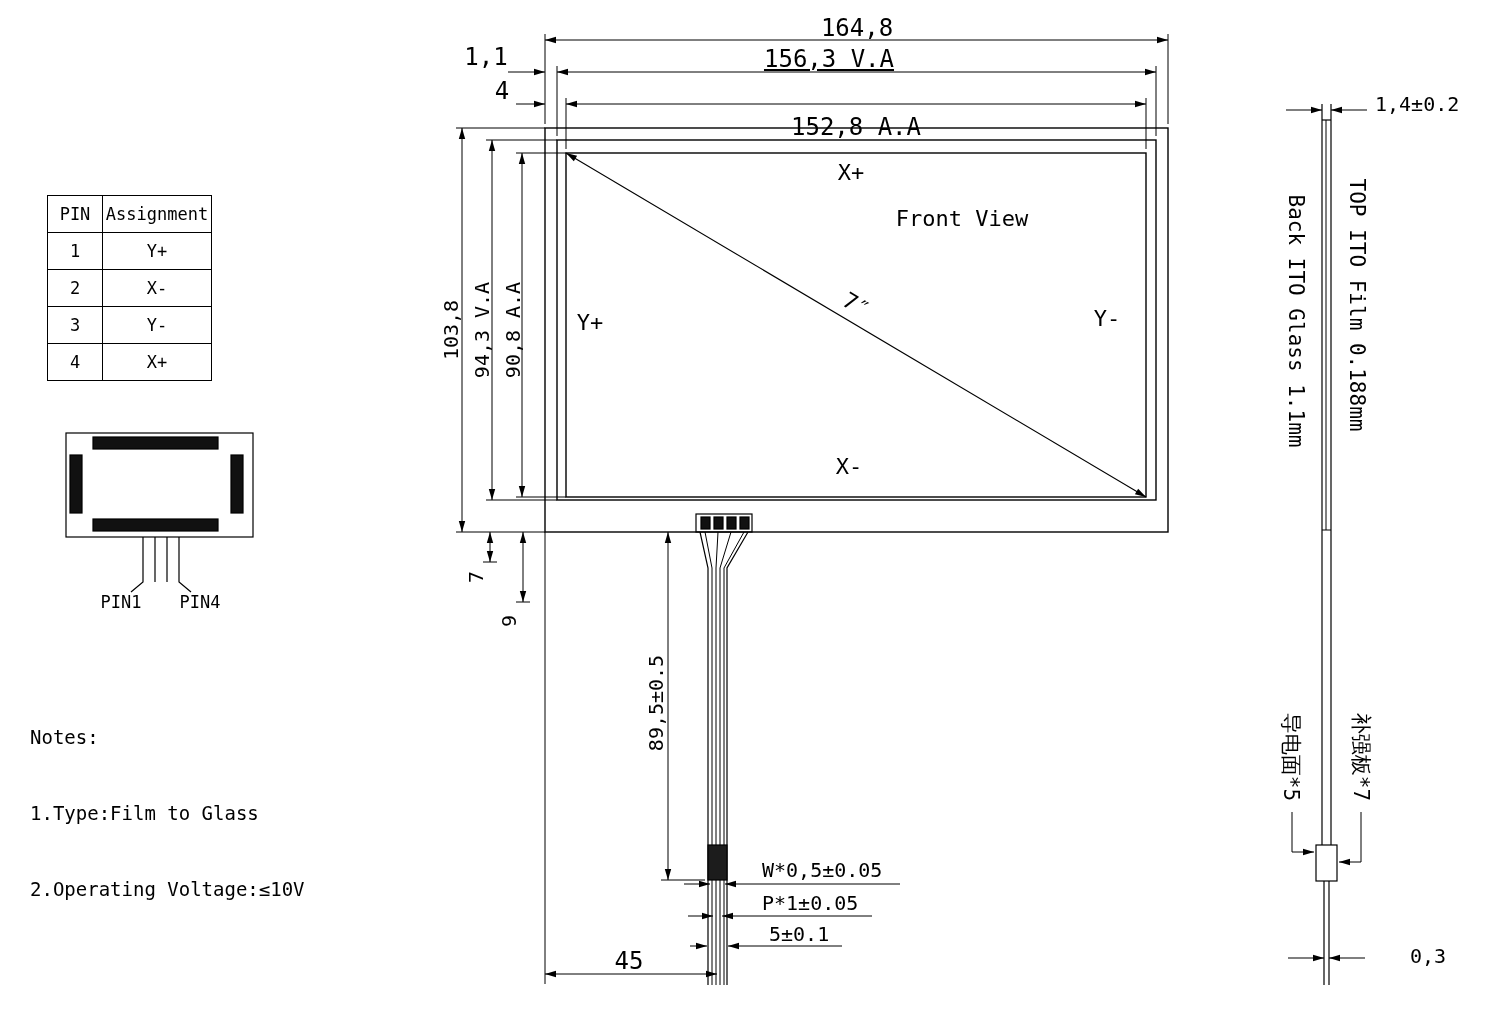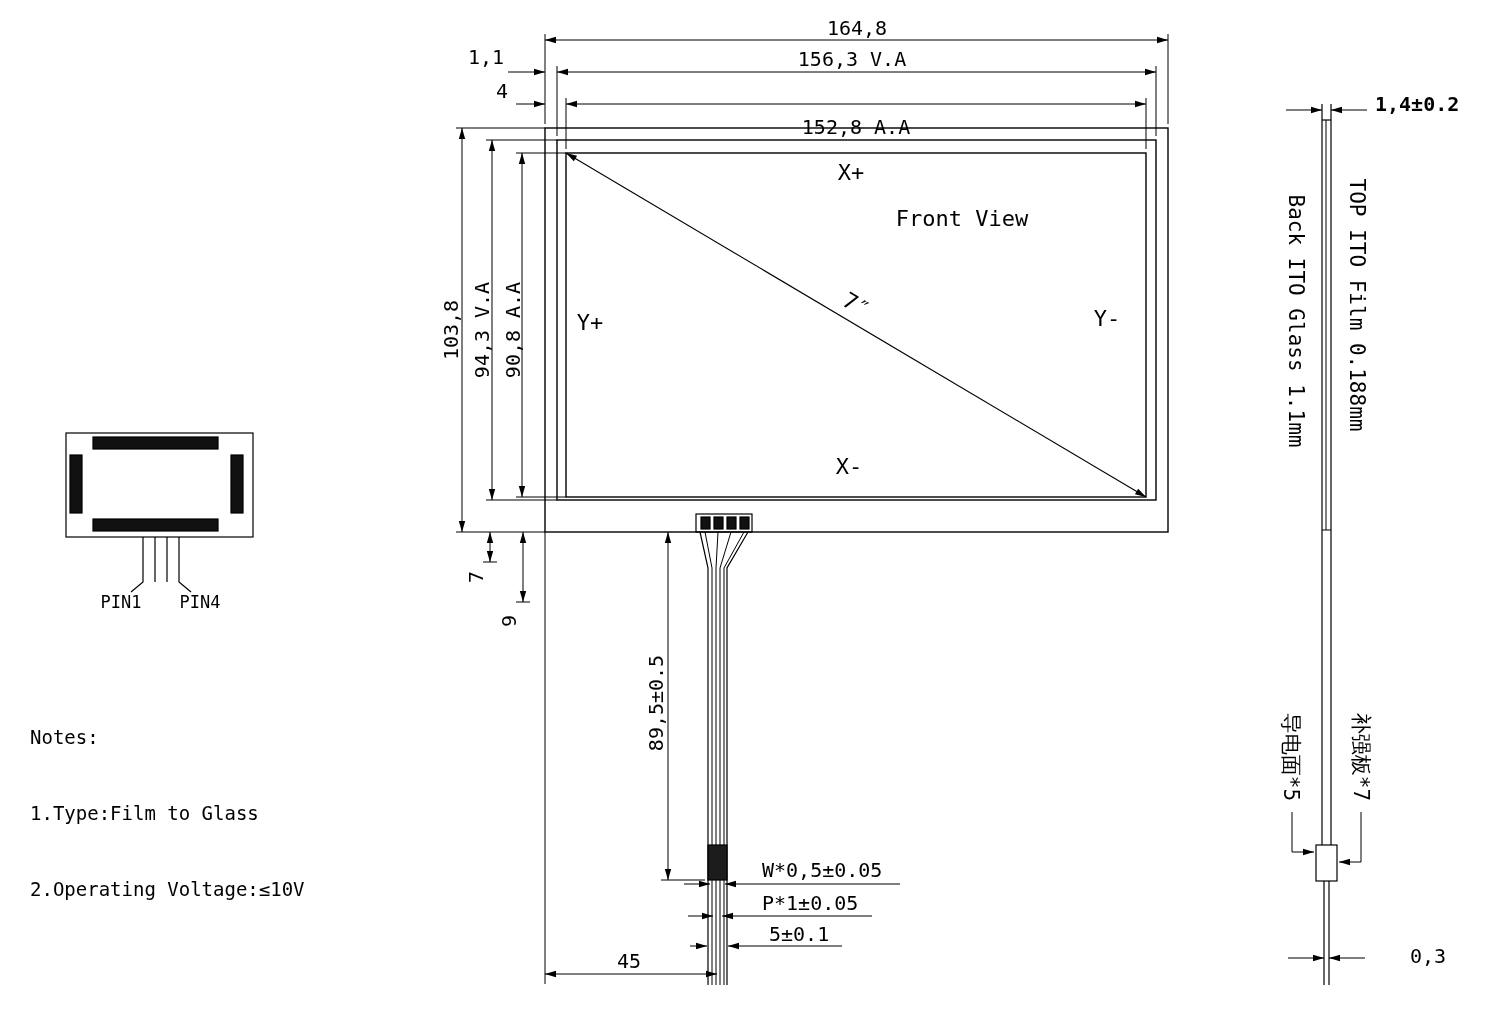--- a/index.html
+++ b/index.html
@@ -1,21 +1,21 @@
 <!DOCTYPE html>
 <html><head>
 <meta charset="utf-8">
 <style>
   html,body{margin:0;padding:0;background:#fff;}
   #stage{
     position:relative;width:1494px;height:1029px;background:#ffffff;
     font-family:"DejaVu Sans Mono","DejaVu Sans",monospace;color:#000;overflow:hidden;
   }
   svg{position:absolute;left:0;top:0;}
-  .lbl{position:absolute;transform:translate(-50%,-50%);white-space:nowrap;font-size:20px;}
+  .lbl{position:absolute;transform:translate(-50%,-50%);white-space:nowrap;font-size:24px;}
   .lbl-l{position:absolute;transform:translate(0,-50%);white-space:nowrap;font-size:20px;}
   .vlbl{position:absolute;transform:translate(-50%,-50%) rotate(-90deg);white-space:nowrap;font-size:20px;}
   .vcw{position:absolute;transform:translate(-50%,-50%) rotate(90deg);white-space:nowrap;font-size:21px;}
   .rot31{transform:translate(-50%,-50%) rotate(31deg);}
   .big{font-size:22px;}
   .sm{font-size:17px;}
   table.pin-table{
     position:absolute;left:47px;top:195px;border-collapse:collapse;
     font-size:17px;
   }
@@ -134,26 +134,50 @@
       <rect x="1316" y="845" width="21" height="36"></rect>
       <line x1="1324" y1="881" x2="1324" y2="985"></line>
       <line x1="1329" y1="881" x2="1329" y2="985"></line>
       <path d="M1292,812 V852 H1314" stroke-width="1" marker-end="url(#mE)"></path>
       <path d="M1361,812 V862 H1339" stroke-width="1" marker-end="url(#mE)"></path>
       <line x1="1288" y1="958" x2="1324" y2="958" marker-end="url(#mE)"></line>
       <line x1="1329" y1="958" x2="1365" y2="958" marker-start="url(#mS)"></line>
     </g>
   </svg>
 
+  <table class="pin-table">
+    <tbody>
+        <tr>
+      <th>PIN</th>
+      <th>Assignment</th>
+    </tr>
+    <tr>
+      <td>1</td>
+      <td>Y+</td>
+    </tr>
+    <tr>
+      <td>2</td>
+      <td>X-</td>
+    </tr>
+    <tr>
+      <td>3</td>
+      <td>Y-</td>
+    </tr>
+    <tr>
+      <td>4</td>
+      <td>X+</td>
+    </tr>
+  </tbody>
+    </table>
 
   <div class="lbl sm" style="left:121px;top:602px;">PIN1</div>
   <div class="lbl sm" style="left:200px;top:602px;">PIN4</div>
 
   <div class="lbl" style="left:857px;top:28px;">164,8</div>
-  <div class="lbl" style="left:852px;top:59px;">156,3 V.A</div>
+  <div class="lbl" style="left:829px;top:59px;text-decoration:underline;">156,3 V.A</div>
   <div class="lbl" style="left:856px;top:91px;margin-top:36px;">152,8 A.A</div>
   <div class="lbl" style="left:486px;top:57px;">1,1</div>
   <div class="lbl" style="left:502px;top:91px;">4</div>
 
   <div class="vlbl" style="left:451px;top:330px;">103,8</div>
   <div class="vlbl" style="left:482px;top:330px;">94,3 V.A</div>
   <div class="vlbl" style="left:513px;top:330px;">90,8 A.A</div>
 
   <div class="lbl big" style="left:851px;top:172px;">X+</div>
   <div class="lbl big" style="left:962px;top:218px;">Front View</div>
@@ -164,21 +188,21 @@
 
   <div class="vlbl" style="left:476px;top:577px;">7</div>
   <div class="vlbl" style="left:509px;top:621px;">9</div>
   <div class="vlbl" style="left:656px;top:703px;">89,5±0.5</div>
 
   <div class="lbl-l" style="left:762px;top:870px;">W*0,5±0.05</div>
   <div class="lbl-l" style="left:762px;top:903px;">P*1±0.05</div>
   <div class="lbl-l" style="left:769px;top:934px;">5±0.1</div>
   <div class="lbl" style="left:629px;top:961px;">45</div>
 
-  <div class="lbl-l" style="left:1375px;top:104px;font-weight:bold;">1,4±0.2</div>
+  <div class="lbl-l" style="left:1375px;top:104px;">1,4±0.2</div>
   <div class="vcw" style="left:1296px;top:321px;">Back ITO Glass 1.1mm</div>
   <div class="vcw" style="left:1357px;top:305px;">TOP ITO Film 0.188mm</div>
   <div class="vcw" style="left:1291px;top:757px;">导电面*5</div>
   <div class="vcw" style="left:1361px;top:757px;">补强板*7</div>
   <div class="lbl-l" style="left:1374px;top:956px;margin-left:36px;">0,3</div>
 
   <div class="notes">
     <div>Notes:</div>
     <div>1.Type:Film to Glass</div>
     <div>2.Operating Voltage:≤10V</div>

